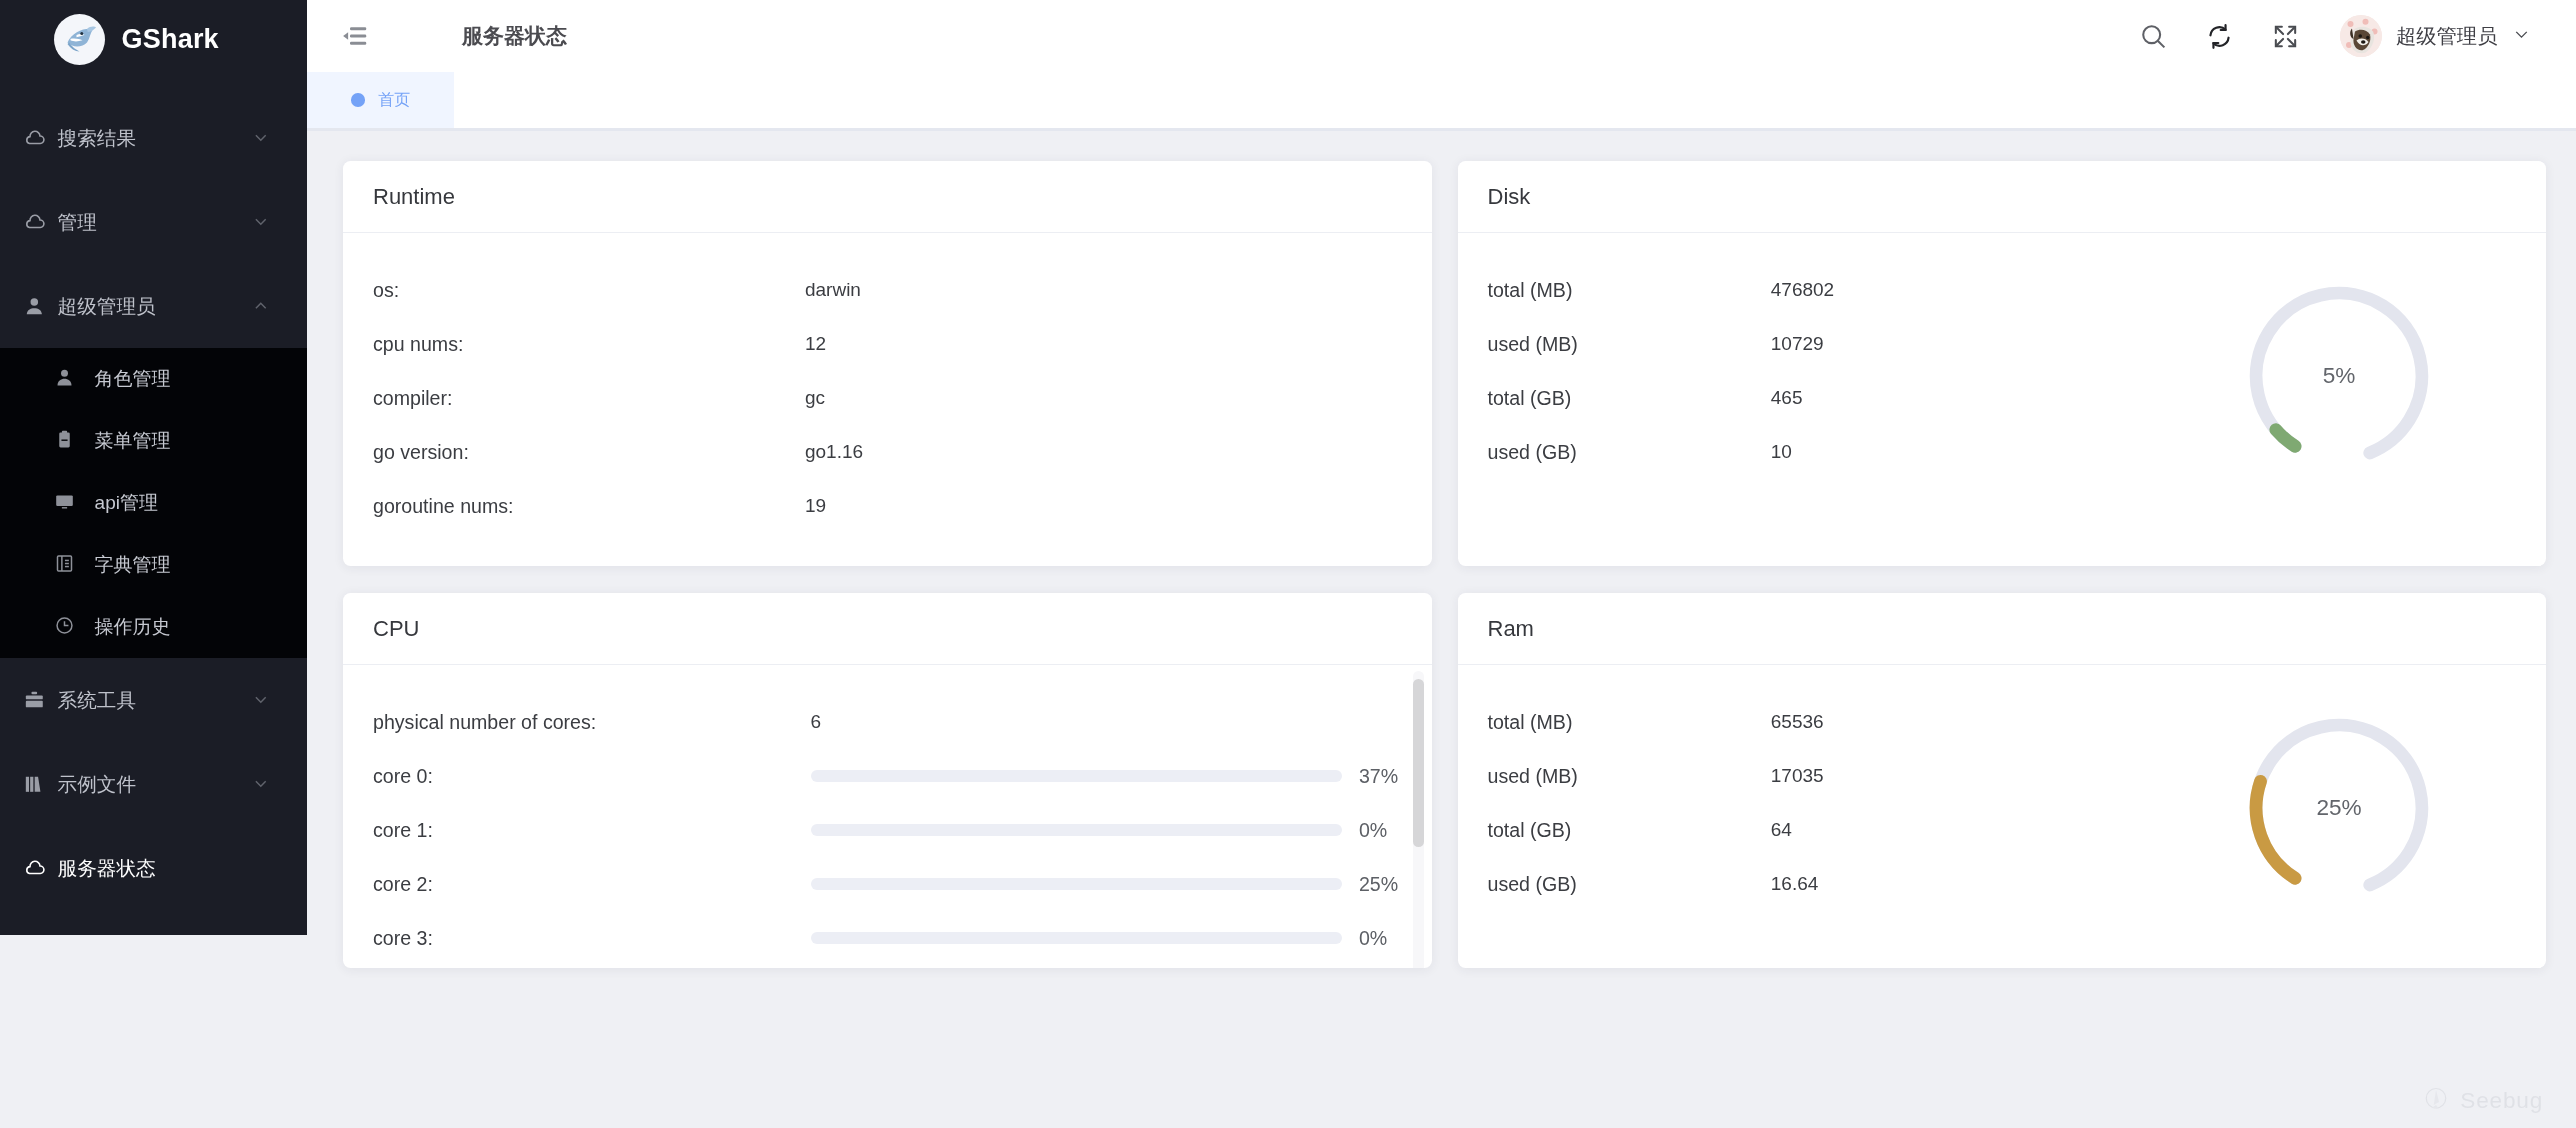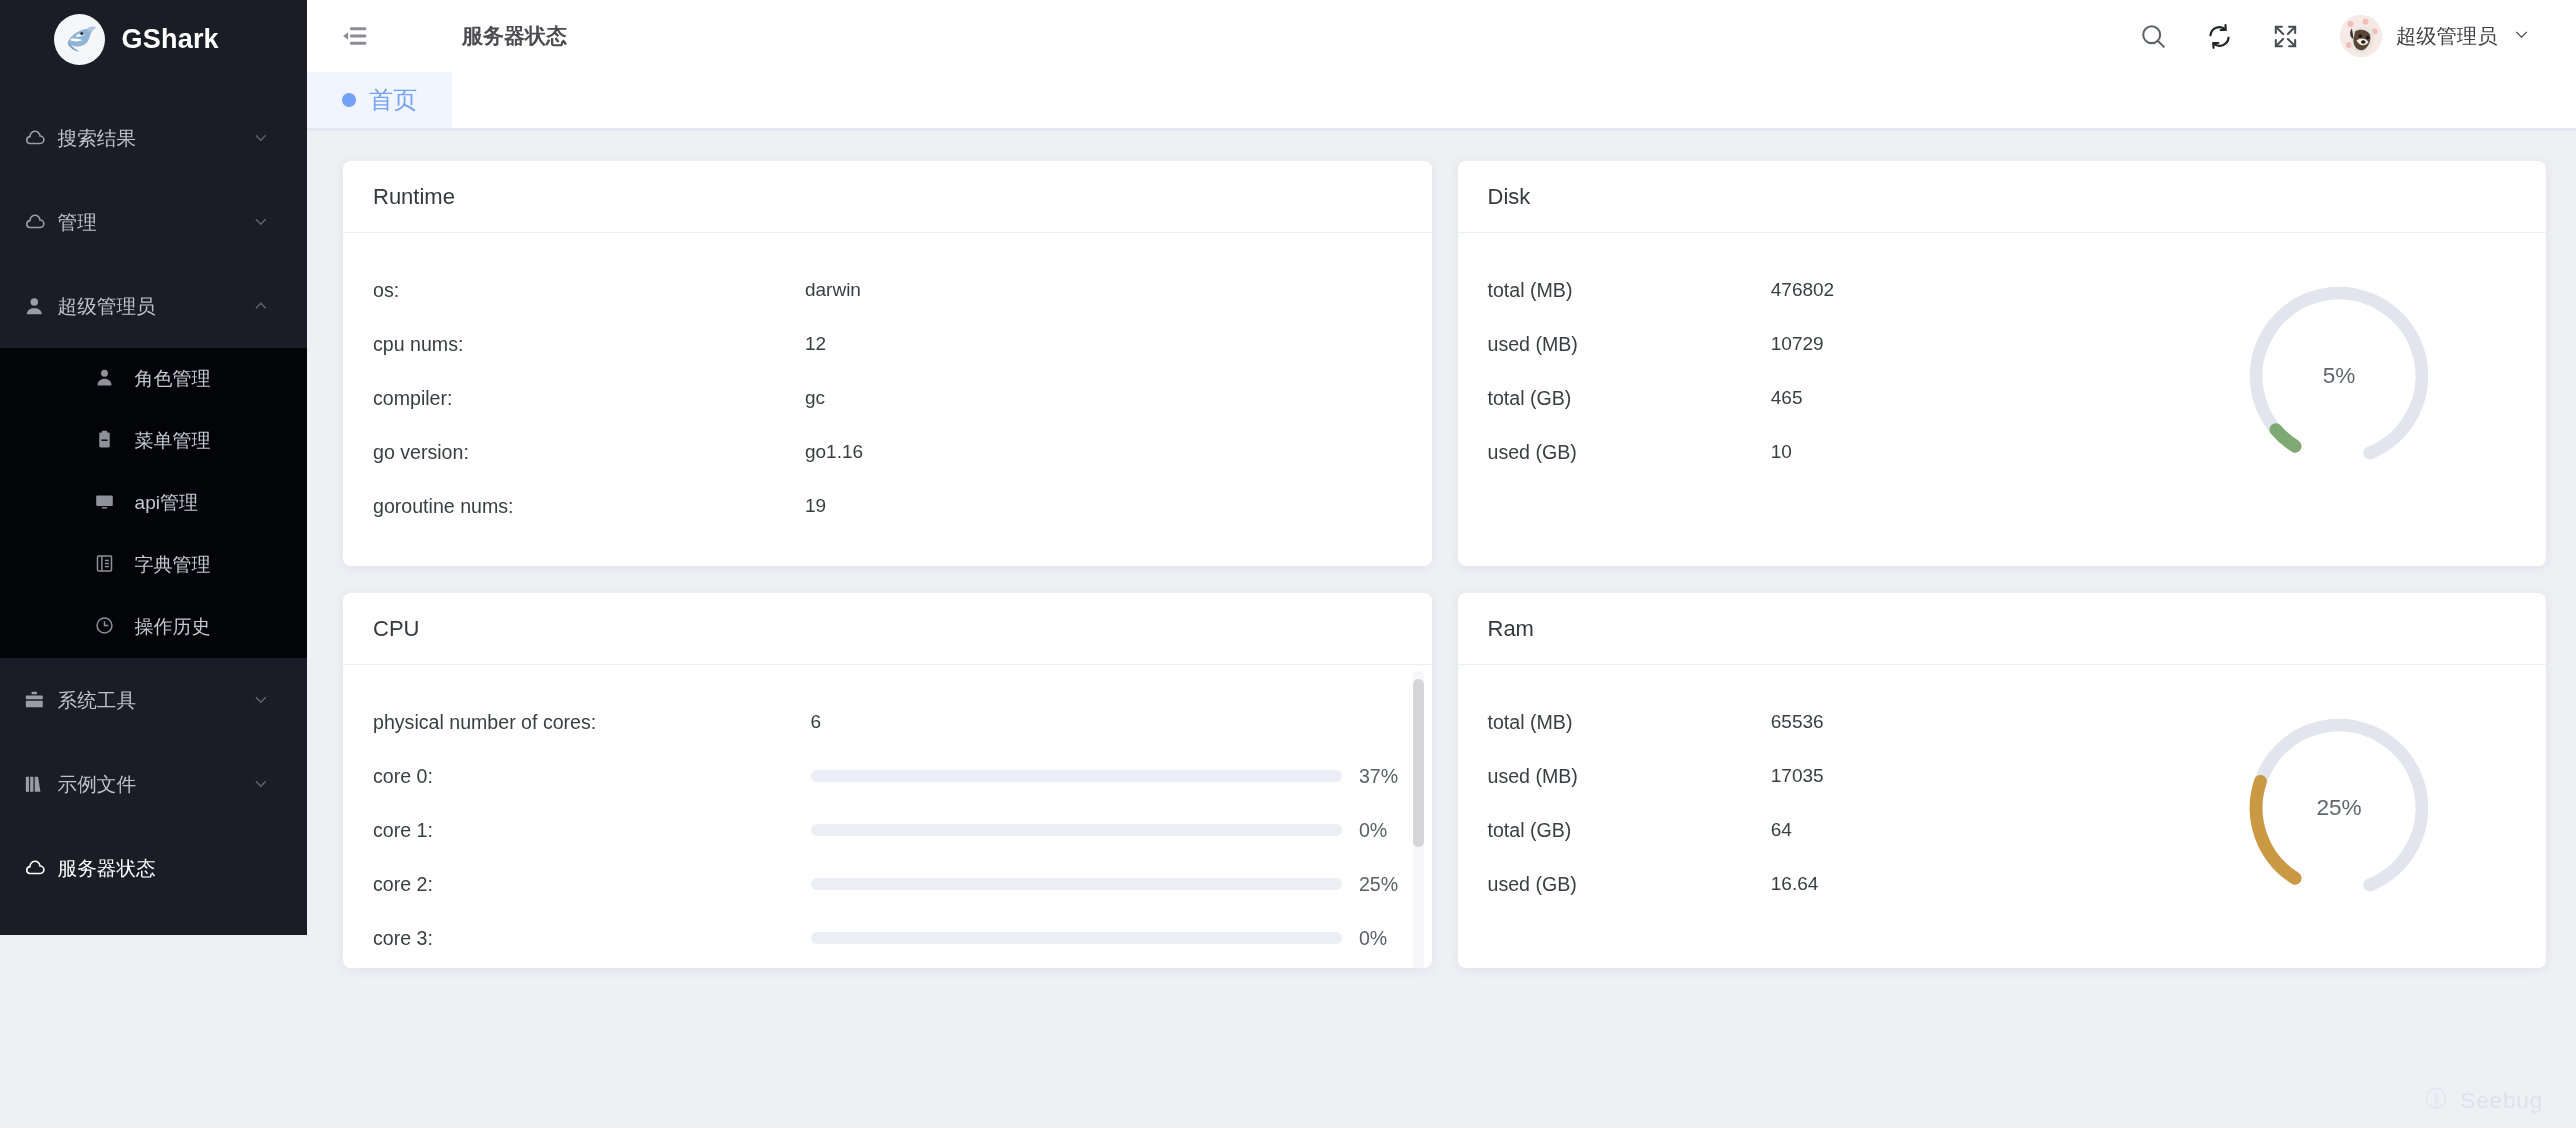--- a/index.html
+++ b/index.html
@@ -33,21 +33,21 @@
   .mi {
     height: 84px; display: flex; align-items: center;
     padding: 0 36px 0 22.6px; cursor: pointer; position: relative;
   }
   .mi .ico { width: 35px; display:flex; align-items:center; justify-content:flex-start; flex-shrink:0; }
   .mi .lbl { font-size: 19.6px; color: #bfc2cb; flex: 1; white-space: nowrap; }
   .mi.active > .lbl { color: #ffffff; }
   .mi.open-parent { background: #1b1d26; }
   .chev { width: 19.6px; height: 19.6px; flex-shrink: 0; opacity: .55; }
 
-  .submenu { background: #030407; padding-left: 40px; }
+  .submenu { background: #030407; }
   .smi {
     height: 62px; display: flex; align-items: center;
     padding-left: 54px; gap: 19.6px; cursor: pointer;
   }
   .smi .lbl { font-size: 19px; color: #c6c9d1; white-space: nowrap; }
 
   
   .main { flex: 1; display: flex; flex-direction: column; min-width: 0; background: #eff0f4; }
 
   .topbar {
@@ -64,21 +64,21 @@
     background: #f6e7e3; overflow: hidden; position: relative;
   }
   .user-name { font-size: 20.3px; color: #3f3f45; white-space: nowrap; }
 
   .tabbar {
     height: 59px; background: #fff; display: flex; align-items: stretch;
     border-bottom: 3px solid #e4e7ef; flex-shrink: 0;
   }
   .tab {
     display: flex; align-items: center; gap: 13.6px;
-    padding: 0 35px; cursor: pointer; font-size: 24px; color: #606266;
+    padding: 0 44px; cursor: pointer; font-size: 16px; color: #606266;
   }
   .tab.active { background: #f0f5ff; color: #74a2f7; }
   .tab .dot { width: 13.6px; height: 13.6px; border-radius: 50%; background: #74a2f7; }
 
   .content {
     flex: 1; padding: 30px 0 0 0; overflow: hidden;
     display: flex; flex-direction: column; position: relative;
   }
   .grid {
     display: grid;

